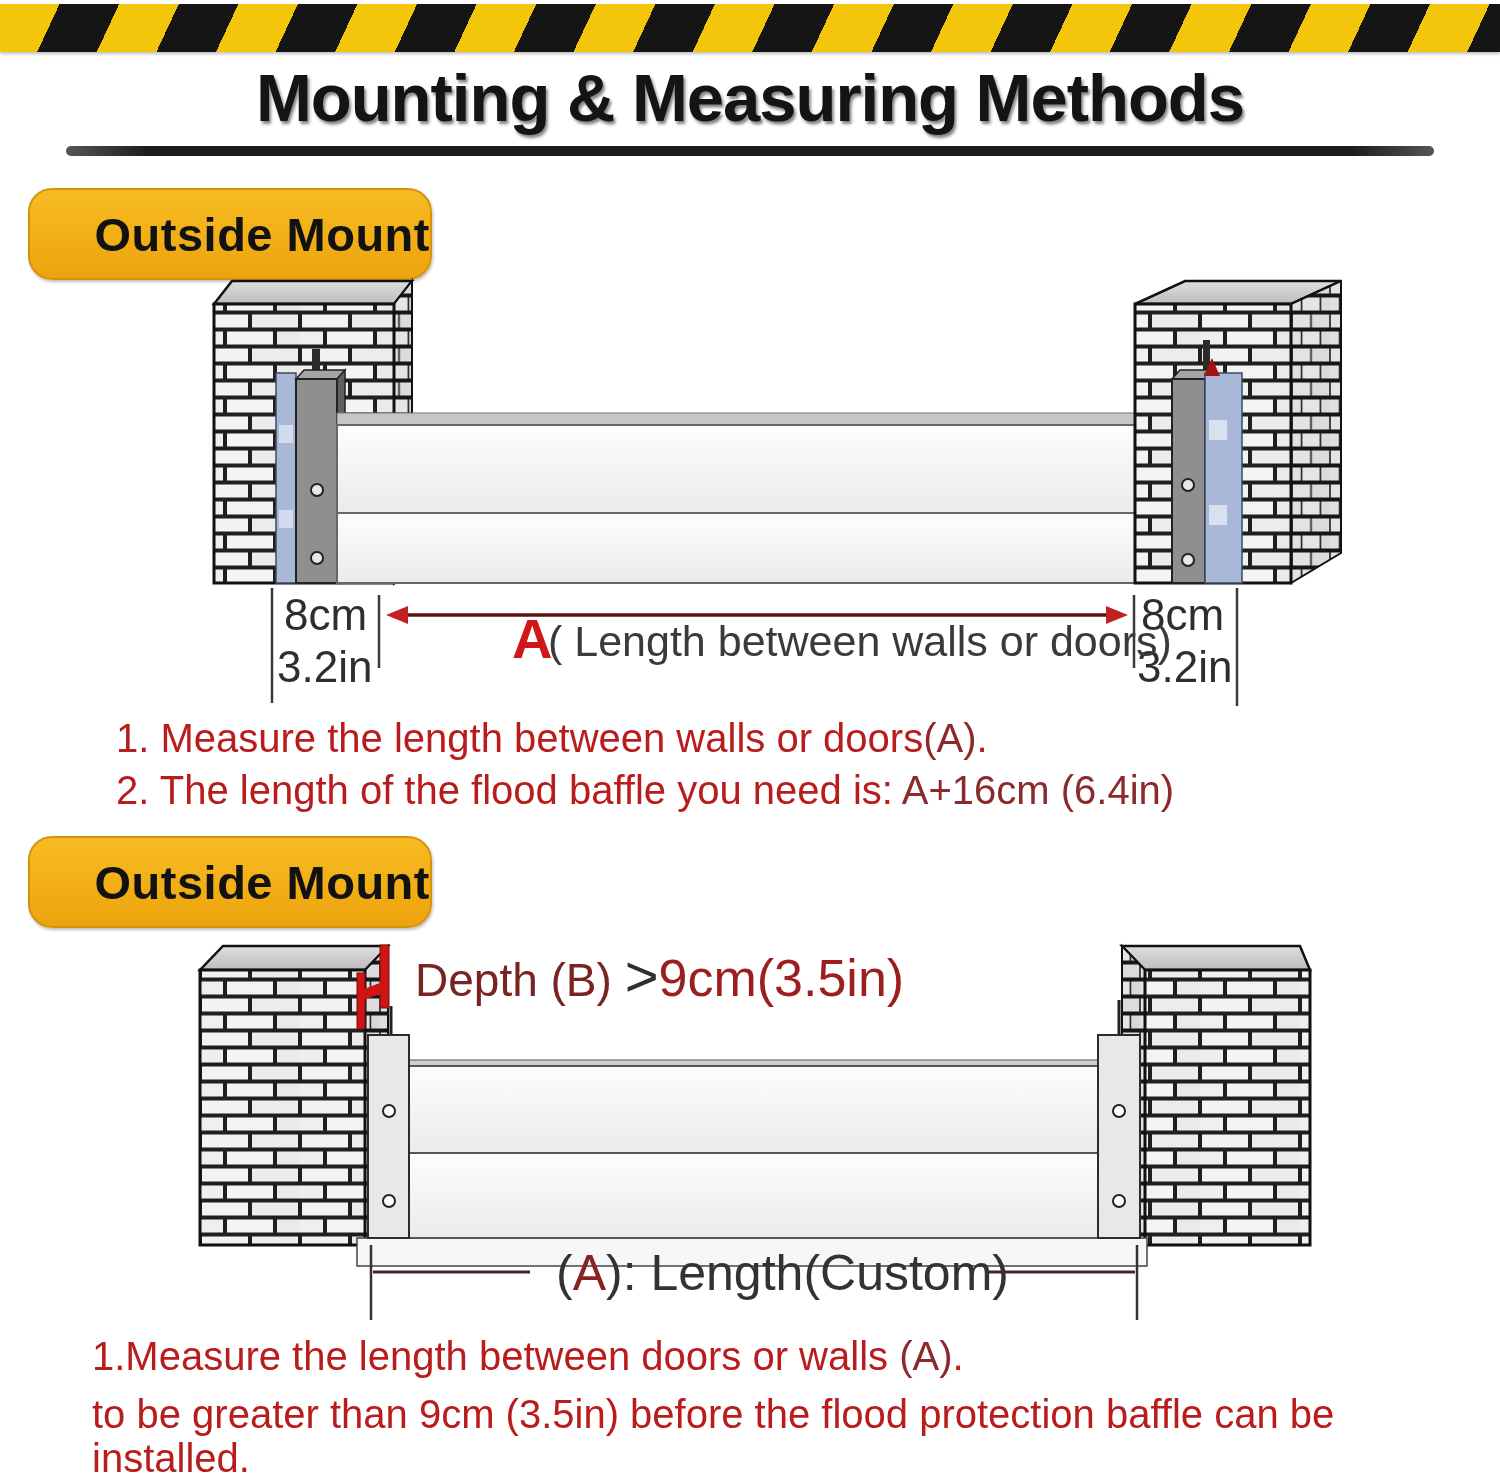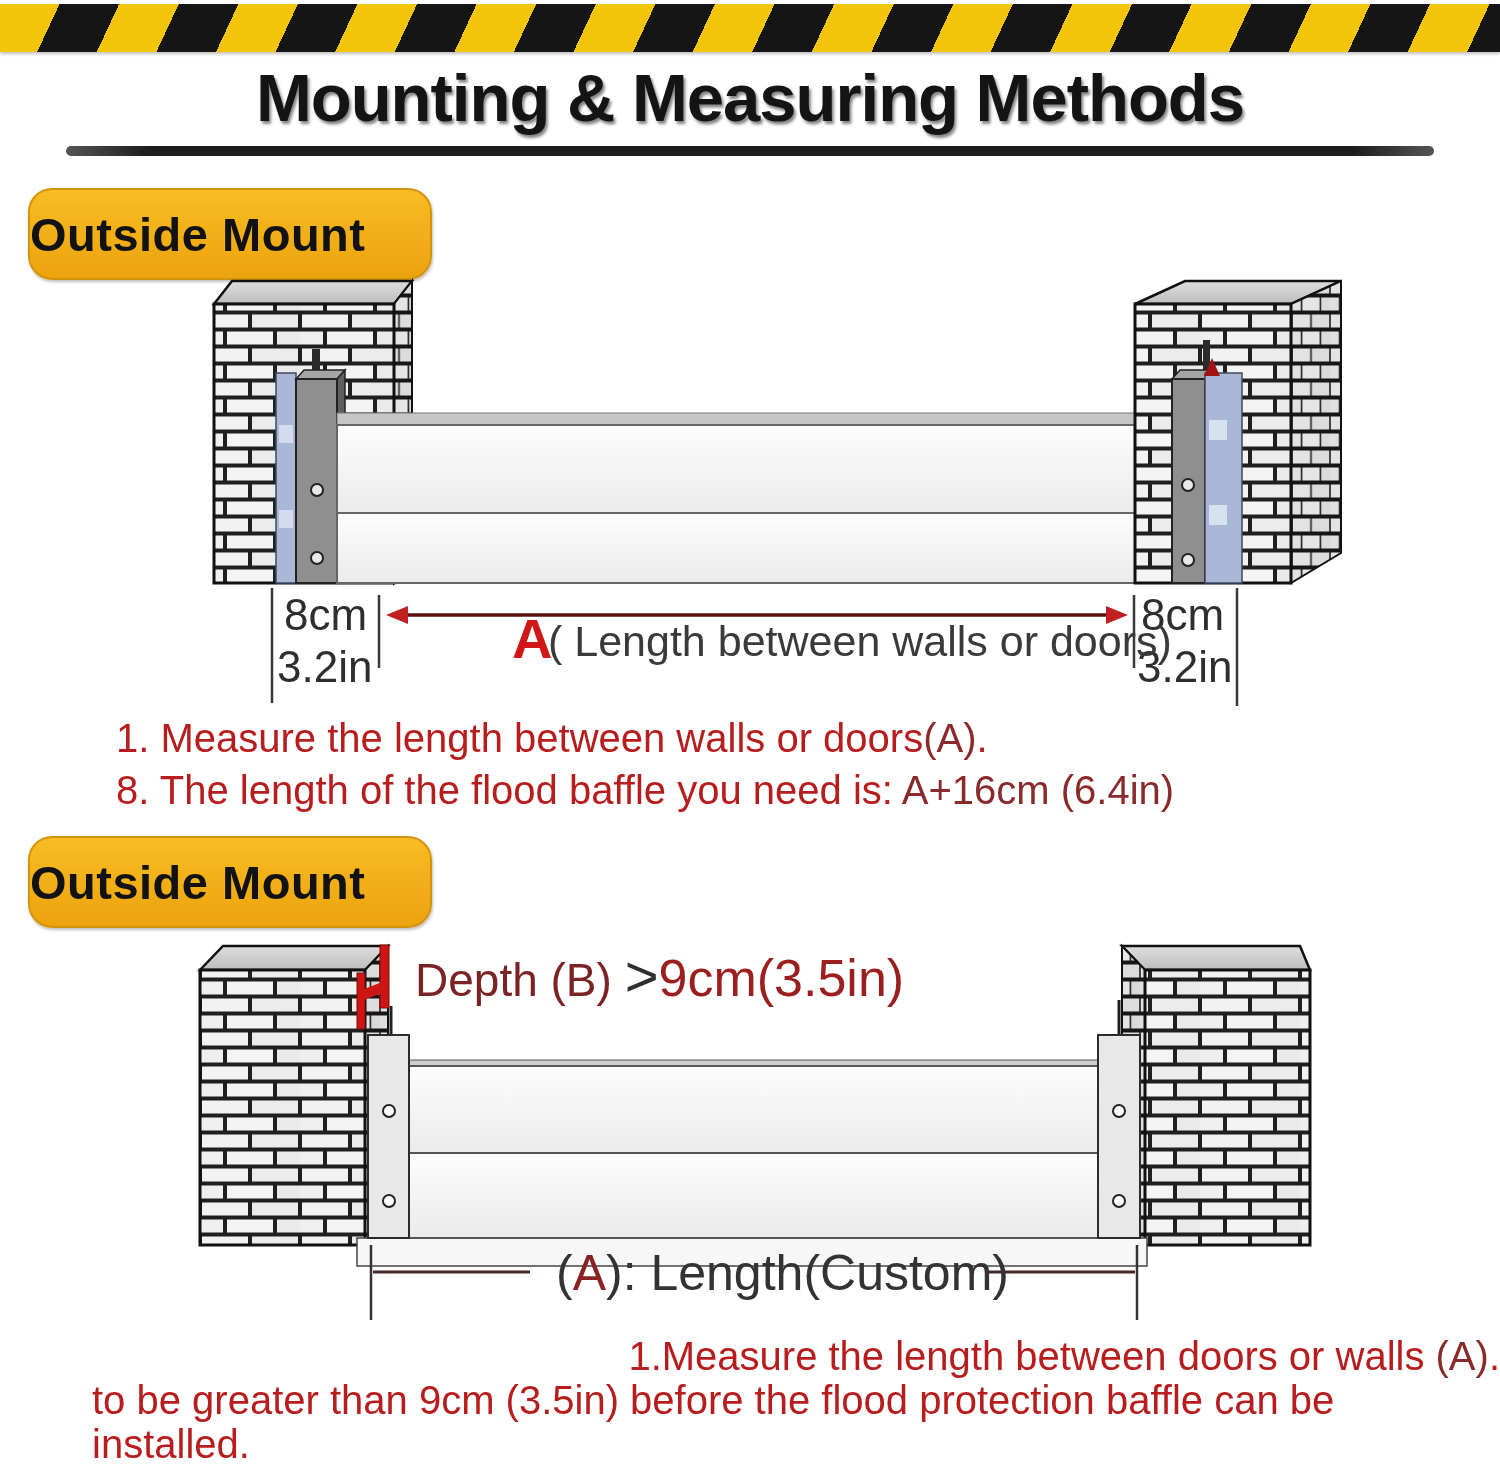--- a/index.html
+++ b/index.html
@@ -21,36 +21,36 @@
   }
   .divider{
     position:absolute;top:146px;left:66px;width:1368px;height:10px;border-radius:5px;
     background:linear-gradient(90deg,#555,#1c1c1c 6%,#1c1c1c 94%,#555);
   }
   
   .badge{
     position:absolute;left:28px;width:400px;height:88px;border-radius:24px;
     background:linear-gradient(#f8bc22,#eca30e);
     border:2px solid #d3940b;
-    display:flex;align-items:center;justify-content:flex-start;
+    display:flex;align-items:center;justify-content:flex-end;
     font-size:47px;font-weight:600;color:#121212;letter-spacing:0.5px;
     box-shadow:1px 2px 3px rgba(0,0,0,0.25);
   }
   .badge-outside{top:188px;}
   .badge-inside{top:836px;}
   
   .diagram{position:absolute;left:0;width:1500px;}
   .dg-outside{top:278px;height:430px;}
   .dg-inside{top:928px;height:420px;}
   svg text{font-family:"Liberation Sans",sans-serif;}
   
   .steps{position:absolute;color:#3f3f3f;}
   .steps-outside{top:712px;left:116px;font-size:40px;line-height:52px;}
   .steps-inside{top:1334px;left:92px;font-size:40px;line-height:44px;}
-  .steps-inside .first{text-align:right;}
+  .steps-inside .first{margin-bottom:14px;}
   .t-g{color:#b91c1c;}
   .t-r{color:#8b2a2a;}
   .t-r2{color:#9c2121;}
 </style>
 </head>
 <body>
 
 <div class="canvas">
 
   <div class="tape"></div>
@@ -145,21 +145,21 @@
     <text x="284" y="352" font-size="44" fill="#2e2e2e">8cm</text>
     <text x="277" y="404" font-size="44" fill="#2e2e2e">3.2in</text>
     <text x="1141" y="352" font-size="44" fill="#2e2e2e">8cm</text>
     <text x="1137" y="404" font-size="44" fill="#2e2e2e">3.2in</text>
     <text x="512" y="380" font-size="56" font-weight="bold" fill="#cf1717">A</text>
     <text x="548" y="378" font-size="43" fill="#3a3a3a">( Length between walls or doors)</text>
   </svg>
 
   <div class="steps steps-outside">
     <div><span class="t-g">1. Measure the length between walls or doors</span><span class="t-r">(A)</span><span class="t-g">.</span></div>
-    <div><span class="t-g">8. The length of the flood baffle you need is: </span><span class="t-r">A+16cm (6.4in)</span></div>
+    <div><span class="t-g">2. The length of the flood baffle you need is: </span><span class="t-r">A+16cm (6.4in)</span></div>
   </div>
 
   <div class="badge badge-inside">
     <span>Outside Mount</span>
   </div>
 
   <svg class="diagram dg-inside" viewBox="0 0 1500 420">
 
     <g>
       <polygon points="200,42 365,42 388,18 223,18" fill="url(#capG)" stroke="#111" stroke-width="2.5"></polygon>

